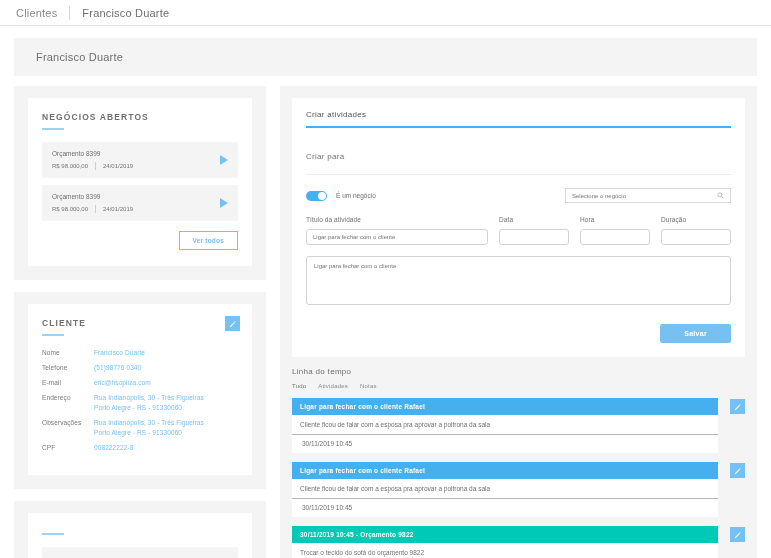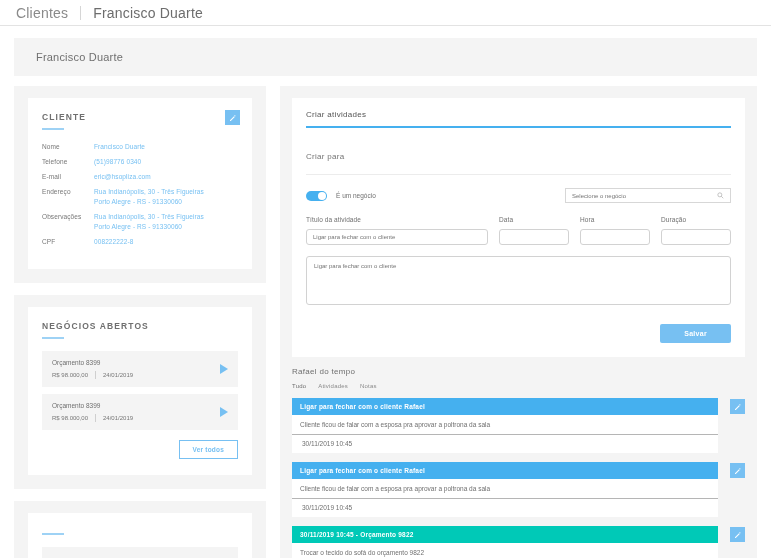--- a/index.html
+++ b/index.html
@@ -13,21 +13,21 @@
   
   .breadcrumb-bar {
     height: 26px;
     background: #ffffff;
     display: flex;
     align-items: center;
     padding-left: 16px;
     border-bottom: 1px solid #e3e3e3;
   }
   .crumb {
-    font-size: 14px;
+    font-size: 11px;
     color: #8a8a8a;
     letter-spacing: .2px;
     white-space: nowrap;
   }
   .crumb-sep {
     width: 1px;
     height: 14px;
     background: #d6d6d6;
     margin: 0 12px;
   }
@@ -342,64 +342,20 @@
   <div class="title-card">
     <span class="page-title">Francisco Duarte</span>
   </div>
 
   <div class="columns">
 
     <div class="col-left">
 
       <div class="card">
         <div class="card-inner">
-          <div class="card-title">CLIENTE</div>
-          <div class="title-rule"></div>
-
-          <div class="edit-btn">
-            <svg viewBox="0 0 16 16">
-              <path d="M2 12.5V14h1.5l8-8-1.5-1.5-8 8zM13 4.2c.2-.2.2-.5 0-.7l-1-1c-.2-.2-.5-.2-.7 0l-.9.9 1.7 1.7.9-.9z" fill="#ffffff"></path>
-            </svg>
-          </div>
-
-          <div class="detail-row">
-            <span class="detail-label">Nome</span>
-            <span class="detail-value">Francisco Duarte</span>
-          </div>
-          <div class="detail-row">
-            <span class="detail-label">Telefone</span>
-            <span class="detail-value">(51)98776 0340</span>
-          </div>
-          <div class="detail-row">
-            <span class="detail-label">E-mail</span>
-            <span class="detail-value">eric@hsopliza.com</span>
-          </div>
-          <div class="detail-row">
-            <span class="detail-label">Endereço</span>
-            <span class="detail-value">
-              <span>Rua Indianópolis, 30 - Três Figueiras</span>
-              <span class="line2">Porto Alegre - RS - 91330060</span>
-            </span>
-          </div>
-          <div class="detail-row">
-            <span class="detail-label">Observações</span>
-            <span class="detail-value">
-              <span>Rua Indianópolis, 30 - Três Figueiras</span>
-              <span class="line2">Porto Alegre - RS - 91330060</span>
-            </span>
-          </div>
-          <div class="detail-row">
-            <span class="detail-label">CPF</span>
-            <span class="detail-value">008222222-8</span>
-          </div>
-        </div>
-      </div>
-
-      <div class="card">
-        <div class="card-inner">
           <div class="card-title">NEGÓCIOS ABERTOS</div>
           <div class="title-rule"></div>
 
           <div class="deal-item">
             <div>
               <div class="deal-name">Orçamento 8399</div>
               <div class="deal-meta">
                 <span>R$ 98.000,00</span>
                 <span class="sep"></span>
                 <span>24/01/2019</span>
@@ -421,20 +377,64 @@
           </div>
 
           <div class="right-align">
             <span class="btn-outline">Ver todos</span>
           </div>
         </div>
       </div>
 
       <div class="card">
         <div class="card-inner">
+          <div class="card-title">CLIENTE</div>
+          <div class="title-rule"></div>
+
+          <div class="edit-btn">
+            <svg viewBox="0 0 16 16">
+              <path d="M2 12.5V14h1.5l8-8-1.5-1.5-8 8zM13 4.2c.2-.2.2-.5 0-.7l-1-1c-.2-.2-.5-.2-.7 0l-.9.9 1.7 1.7.9-.9z" fill="#ffffff"></path>
+            </svg>
+          </div>
+
+          <div class="detail-row">
+            <span class="detail-label">Nome</span>
+            <span class="detail-value">Francisco Duarte</span>
+          </div>
+          <div class="detail-row">
+            <span class="detail-label">Telefone</span>
+            <span class="detail-value">(51)98776 0340</span>
+          </div>
+          <div class="detail-row">
+            <span class="detail-label">E-mail</span>
+            <span class="detail-value">eric@hsopliza.com</span>
+          </div>
+          <div class="detail-row">
+            <span class="detail-label">Endereço</span>
+            <span class="detail-value">
+              <span>Rua Indianópolis, 30 - Três Figueiras</span>
+              <span class="line2">Porto Alegre - RS - 91330060</span>
+            </span>
+          </div>
+          <div class="detail-row">
+            <span class="detail-label">Observações</span>
+            <span class="detail-value">
+              <span>Rua Indianópolis, 30 - Três Figueiras</span>
+              <span class="line2">Porto Alegre - RS - 91330060</span>
+            </span>
+          </div>
+          <div class="detail-row">
+            <span class="detail-label">CPF</span>
+            <span class="detail-value">008222222-8</span>
+          </div>
+        </div>
+      </div>
+
+      <div class="card">
+        <div class="card-inner">
           <div class="title-rule"></div>
 
           <div class="deal-item">
             
           </div>
 
         </div>
       </div>
     </div>
 
@@ -482,21 +482,21 @@
           </div>
 
           <textarea class="note-area" placeholder="Ligar para fechar com o cliente" style=""></textarea>
 
           <div class="save-row">
             <button class="btn-primary">Salvar</button>
           </div>
         </div>
 
         <div>
-          <div class="timeline-head">Rafael do tempo</div>
+          <div class="timeline-head">Linha do tempo</div>
           <div class="tl-filters">
             <span class="tl-filter active">Tudo</span>
             <span class="tl-filter">Atividades</span>
             <span class="tl-filter">Notas</span>
           </div>
 
           <div class="tl-entry">
             <div class="tl-body">
               <div class="tl-bar blue">Ligar para fechar com o cliente Rafael</div>
               <div class="tl-text">Cliente ficou de falar com a esposa pra aprovar a poltrona da sala</div>

